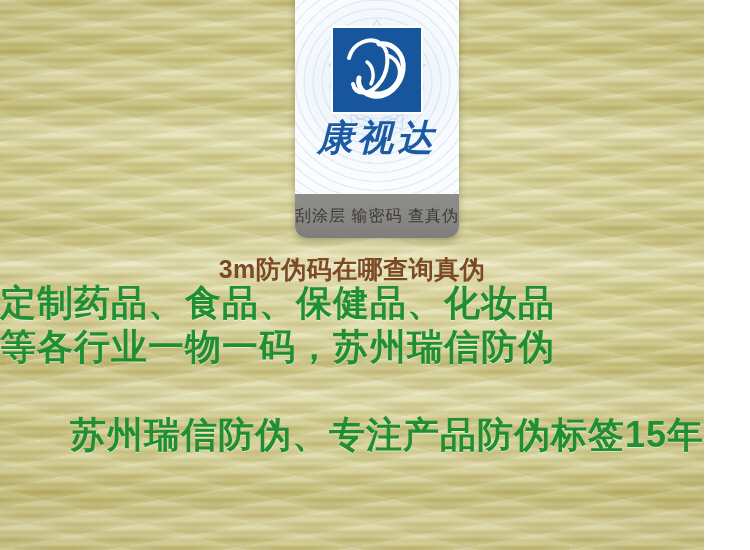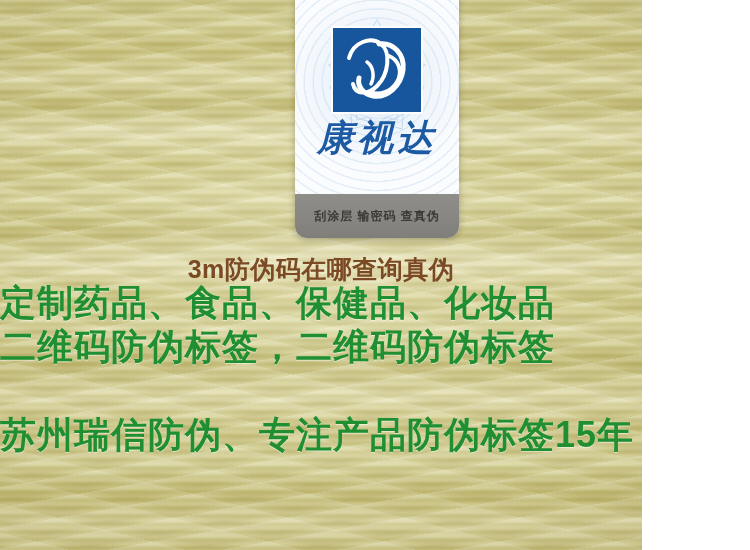--- a/index.html
+++ b/index.html
@@ -3,21 +3,21 @@
 <meta charset="utf-8">
 <title>Anti-counterfeit Label Promo</title>
 <style>
   html, body {
     margin: 0;
     padding: 0;
     background: #ffffff;
   }
   #stage {
     position: relative;
-    width: 642px;
+    width: 704px;
     height: 550px;
     overflow: hidden;
     font-family: "Liberation Sans", "DejaVu Sans", sans-serif;
     background-color: #d2cd86;
   }
 
   
   .bg-layer {
     position: absolute;
     inset: 0;
@@ -127,22 +127,22 @@
     left: 0;
     bottom: 0;
     width: 100%;
     height: 44px;
     background: linear-gradient(to bottom, #8e8d8a 0%, #898885 45%, #7f7e7b 100%);
     display: flex;
     align-items: center;
     justify-content: center;
   }
   #scratch-text {
-    font-size: 12px;
-    font-weight: 700;
+    font-size: 16px;
+    font-weight: 400;
     color: #3b3a36;
     letter-spacing: 1px;
     white-space: nowrap;
   }
 
   
   #sub-line {
     position: absolute;
     left: 0; right: 0;
     top: 253px;
@@ -161,23 +161,23 @@
     font-weight: 700;
     color: #1f8f32;
     letter-spacing: 1px;
     white-space: nowrap;
     text-shadow: 0 1px 1px rgba(255,255,255,0.55);
   }
   #headline-1 { top: 279px; }
   #headline-2 { top: 323px; }
   #tagline {
     position: absolute;
-    left: 0; right: 16px;
+    left: 0; right: 0;
     top: 411px;
-    text-align: left;
+    text-align: right;
     font-size: 36px;
     font-weight: 700;
     color: #1f8f32;
     letter-spacing: 1px;
     white-space: nowrap;
     text-shadow: 0 1px 1px rgba(255,255,255,0.55);
   }
 </style>
 </head>
 <body>
@@ -225,17 +225,17 @@
 
     <div id="scratch-panel">
       <span id="scratch-text">刮涂层 输密码 查真伪</span>
     </div>
   </div>
 
   <div id="sub-line">3m防伪码在哪查询真伪</div>
 
   <div id="headline-1" class="headline">定制药品、食品、保健品、化妆品</div>
 
-  <div id="headline-2" class="headline">二维码防伪标签，二维码防伪标签</div>
+  <div id="headline-2" class="headline">等各行业一物一码，苏州瑞信防伪</div>
 
   <div id="tagline">苏州瑞信防伪、专注产品防伪标签15年</div>
 
 </div>
 
 </body></html>

